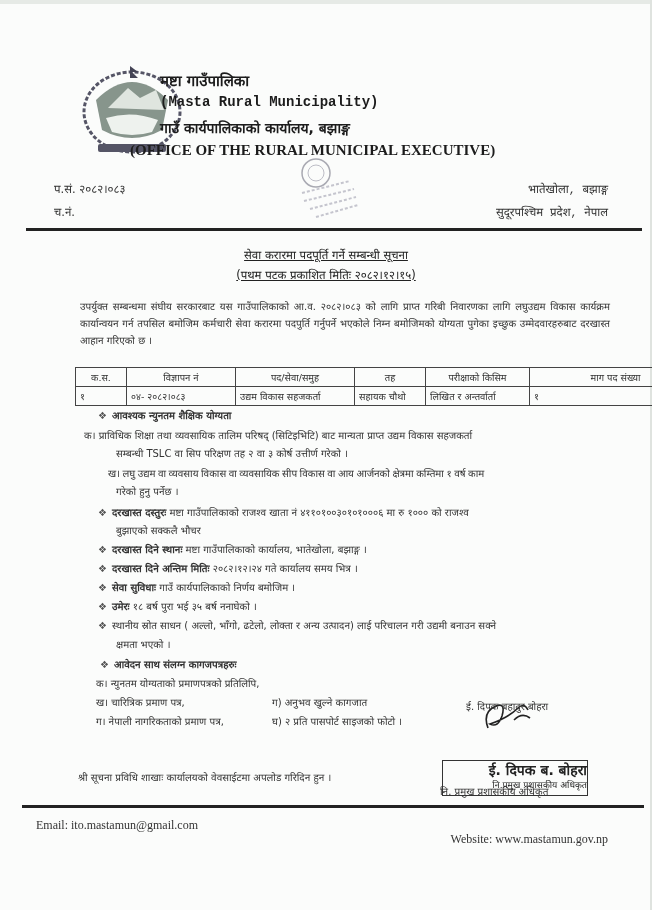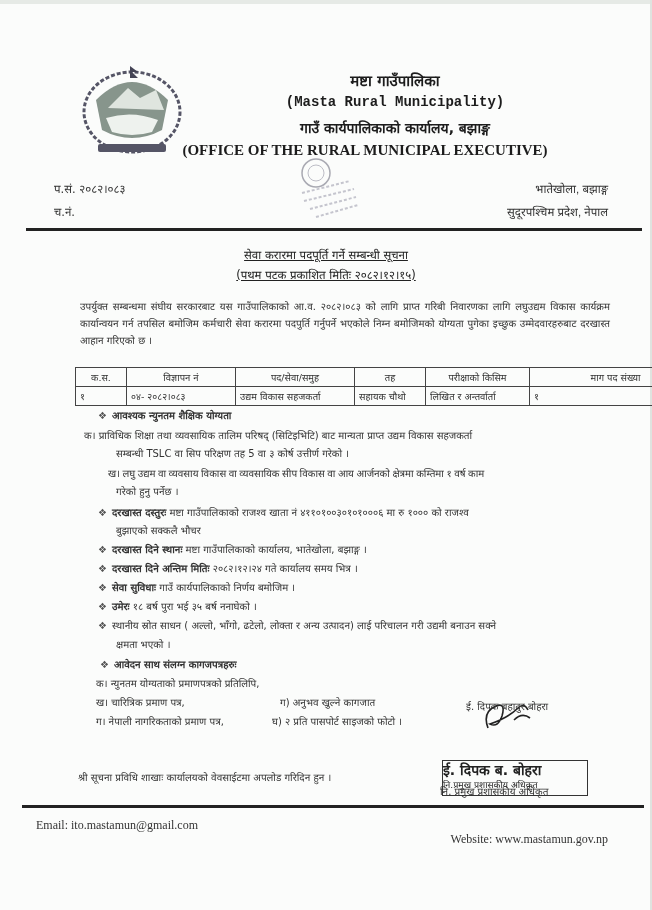--- a/index.html
+++ b/index.html
@@ -2,41 +2,41 @@
 <html><head>
 <meta charset="utf-8">
 <style>
   html, body { margin:0; padding:0; }
   body { width:652px; height:910px; background:#fbfcfb; position:relative; overflow:hidden;
          font-family:"DejaVu Serif", serif; color:#222; }
   .abs { position:absolute; }
   .topedge { left:0; top:0; width:652px; height:4px; background:#e6eae6; }
   .rightedge { right:0; top:0; width:2px; height:910px; background:#dfe3df; }
   .emblem { left:78px; top:60px; width:108px; height:100px; }
-  .hdr { left:160px; width:470px; text-align:center; font-weight:bold; color:#1c1c1c; }
+  .hdr { left:160px; width:470px; text-align:left; font-weight:bold; color:#1c1c1c; }
   .h1 { top:70px; font-size:15px; font-family:"DejaVu Sans", sans-serif; }
   .h2 { top:94px; font-size:14px; font-family:Liberation Mono, monospace; }
   .h3 { top:118px; font-size:14px; font-family:"DejaVu Sans", sans-serif; }
   .h4 { top:142px; left:130px; width:470px; font-size:15px; font-family:"Liberation Serif", serif; }
   .stamp { left:290px; top:155px; width:75px; height:70px; opacity:.55; }
   .refl { left:54px; font-size:11.5px; font-family:"DejaVu Sans", sans-serif; color:#333; }
-  .addr { right:44px; text-align:right; font-size:11.5px; font-family:Liberation Sans, sans-serif; color:#333; }
+  .addr { right:44px; text-align:right; font-size:11.5px; font-family:Liberation Mono, monospace; color:#333; }
   .rule { left:26px; width:616px; height:3px; background:#222; }
   .title { left:0; width:652px; text-align:center; font-size:11.5px; font-family:"DejaVu Sans", sans-serif; text-decoration:underline; color:#222; }
   .para { left:80px; width:530px; font-size:10px; line-height:17px; font-family:"DejaVu Sans", sans-serif; text-align:justify; color:#333; }
   table.tbl { position:absolute; left:75px; top:367px; width:627px; border-collapse:collapse;
               font-size:9.5px; font-family:"DejaVu Sans", sans-serif; color:#333; }
   table.tbl td { border:1px solid #444; padding:2px 4px; height:14px; }
   table.tbl tr.head td { text-align:center; }
   .line { font-size:10px; font-family:"DejaVu Sans", sans-serif; color:#333; white-space:nowrap; }
   .bold { font-weight:bold; }
   .bullet { display:inline-block; width:14px; color:#555; }
   .sig { left:430px; top:700px; width:100px; height:40px; }
   .sigtxt { font-size:10px; font-family:"DejaVu Sans", sans-serif; color:#333; }
-  .sealbox { left:442px; top:760px; width:144px; height:34px; border:1.5px solid #333; text-align:left;
+  .sealbox { left:442px; top:760px; width:144px; height:34px; border:1.5px solid #333; text-align:right;
              font-family:"DejaVu Sans", sans-serif; color:#222; background:transparent; }
   .seal1 { font-size:14px; font-weight:bold; line-height:18px; }
   .seal2 { font-size:9px; font-weight:normal; line-height:12px; }
   .foot { font-size:12px; font-family:"Liberation Serif", serif; color:#333; }
 </style>
 </head>
 <body>
 
 <div class="abs topedge"></div>
 <div class="abs rightedge"></div>
@@ -94,21 +94,21 @@
 </tbody>
   </table>
 
 <div class="abs line bold" style="left:98px; top:408px;">
   <span class="bullet">❖</span><span>आवश्यक न्युनतम शैक्षिक योग्यता</span>
 </div>
 <div class="abs line" style="left:84px; top:428px;">
   <span>क।</span>
   <span>प्राविधिक शिक्षा तथा व्यवसायिक तालिम परिषद् (सिटिइभिटि) बाट मान्यता प्राप्त उद्यम विकास सहजकर्ता</span>
 </div>
-<div class="abs line" style="left:116px; top:446px;">सम्बन्धी TSLC वा सिप परिक्षण तह 5 वा ३ कोर्ष उत्तीर्ण गरेको ।</div>
+<div class="abs line" style="left:116px; top:446px;">सम्बन्धी TSLC वा सिप परिक्षण तह २ वा ३ कोर्ष उत्तीर्ण गरेको ।</div>
 <div class="abs line" style="left:108px; top:466px;font-family:Liberation Serif, serif;">
   <span>ख।</span>
   <span>लघु उद्यम वा व्यवसाय विकास वा व्यवसायिक सीप विकास वा आय आर्जनको क्षेत्रमा कम्तिमा १ वर्ष काम</span>
 </div>
 <div class="abs line" style="left:116px; top:484px;">गरेको हुनु पर्नेछ ।</div>
 
 <div class="abs line" style="left:98px; top:505px;">
   <span class="bullet">❖</span><span class="bold">दरखास्त दस्तुरः</span> <span>मष्टा गाउँपालिकाको राजश्व खाता नं ४११०१००३०१०१०००६ मा रु १००० को राजश्व</span>
 </div>
 <div class="abs line" style="left:116px; top:523px;">बुझाएको सक्कलै भौचर</div>
@@ -128,21 +128,21 @@
 <div class="abs line" style="left:98px; top:618px;">
   <span class="bullet">❖</span><span>स्थानीय स्रोत साधन ( अल्लो, भाँगो, ढटेलो, लोक्ता र अन्य उत्पादन) लाई परिचालन गरी उद्यमी बनाउन सक्ने</span>
 </div>
 <div class="abs line" style="left:116px; top:637px;">क्षमता भएको ।</div>
 
 <div class="abs line bold" style="left:100px; top:657px;">
   <span class="bullet">❖</span><span>आवेदन साथ संलग्न कागजपत्रहरुः</span>
 </div>
 <div class="abs line" style="left:96px; top:676px;">क।  न्युनतम योग्यताको प्रमाणपत्रको प्रतिलिपि,</div>
 <div class="abs line" style="left:96px; top:695px;">ख। चारित्रिक प्रमाण पत्र,</div>
-<div class="abs line" style="left:272px; top:695px;margin-left:8px;">ग) अनुभव खुल्ने कागजात</div>
+<div class="abs line" style="left:272px; top:695px;">ग) अनुभव खुल्ने कागजात</div>
 <div class="abs line" style="left:96px; top:714px;">ग। नेपाली नागरिकताको प्रमाण पत्र,</div>
 <div class="abs line" style="left:272px; top:714px;">घ) २ प्रति पासपोर्ट साइजको फोटो ।</div>
 
 <svg class="abs sig" style="left:478px; top:698px; width:60px; height:38px;" viewBox="0 0 60 38">
   <path d="M10 30 Q4 14 18 8 Q28 4 24 18 Q20 30 12 26 Q30 20 40 10 Q46 4 50 12 M36 22 Q44 14 52 20" fill="none" stroke="#222" stroke-width="1.6"></path>
 </svg>
 <div class="abs sigtxt" style="left:454px; top:699px;padding-left:12px;">ई. दिपक बहादुर बोहरा</div>
 <div class="abs sigtxt" style="left:440px; top:784px;">नि. प्रमुख प्रशासकीय अधिकृत</div>
 <div class="abs sealbox">
   <div class="seal1">ई. दिपक ब. बोहरा</div>

